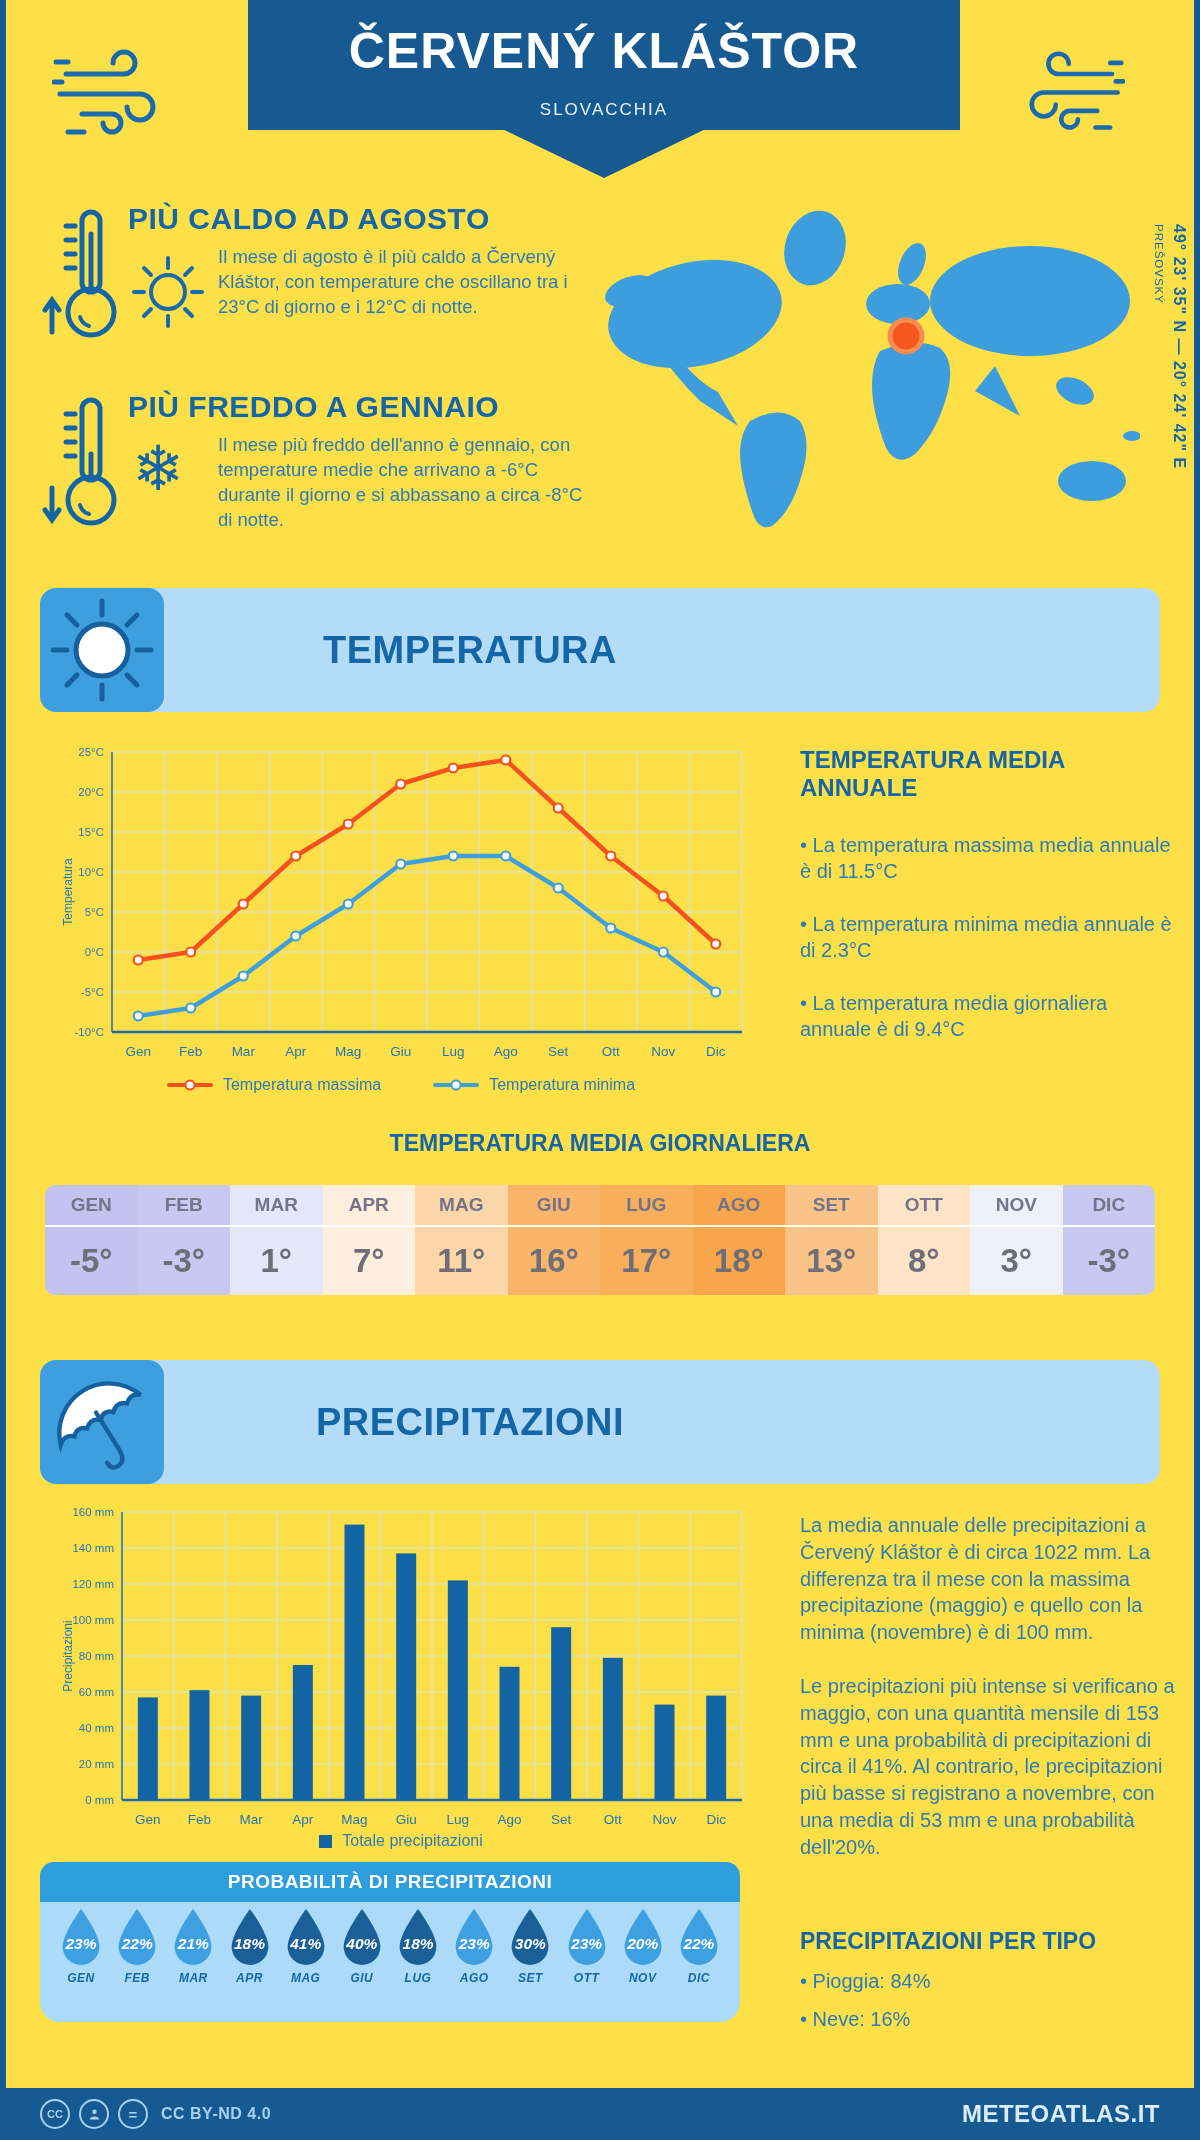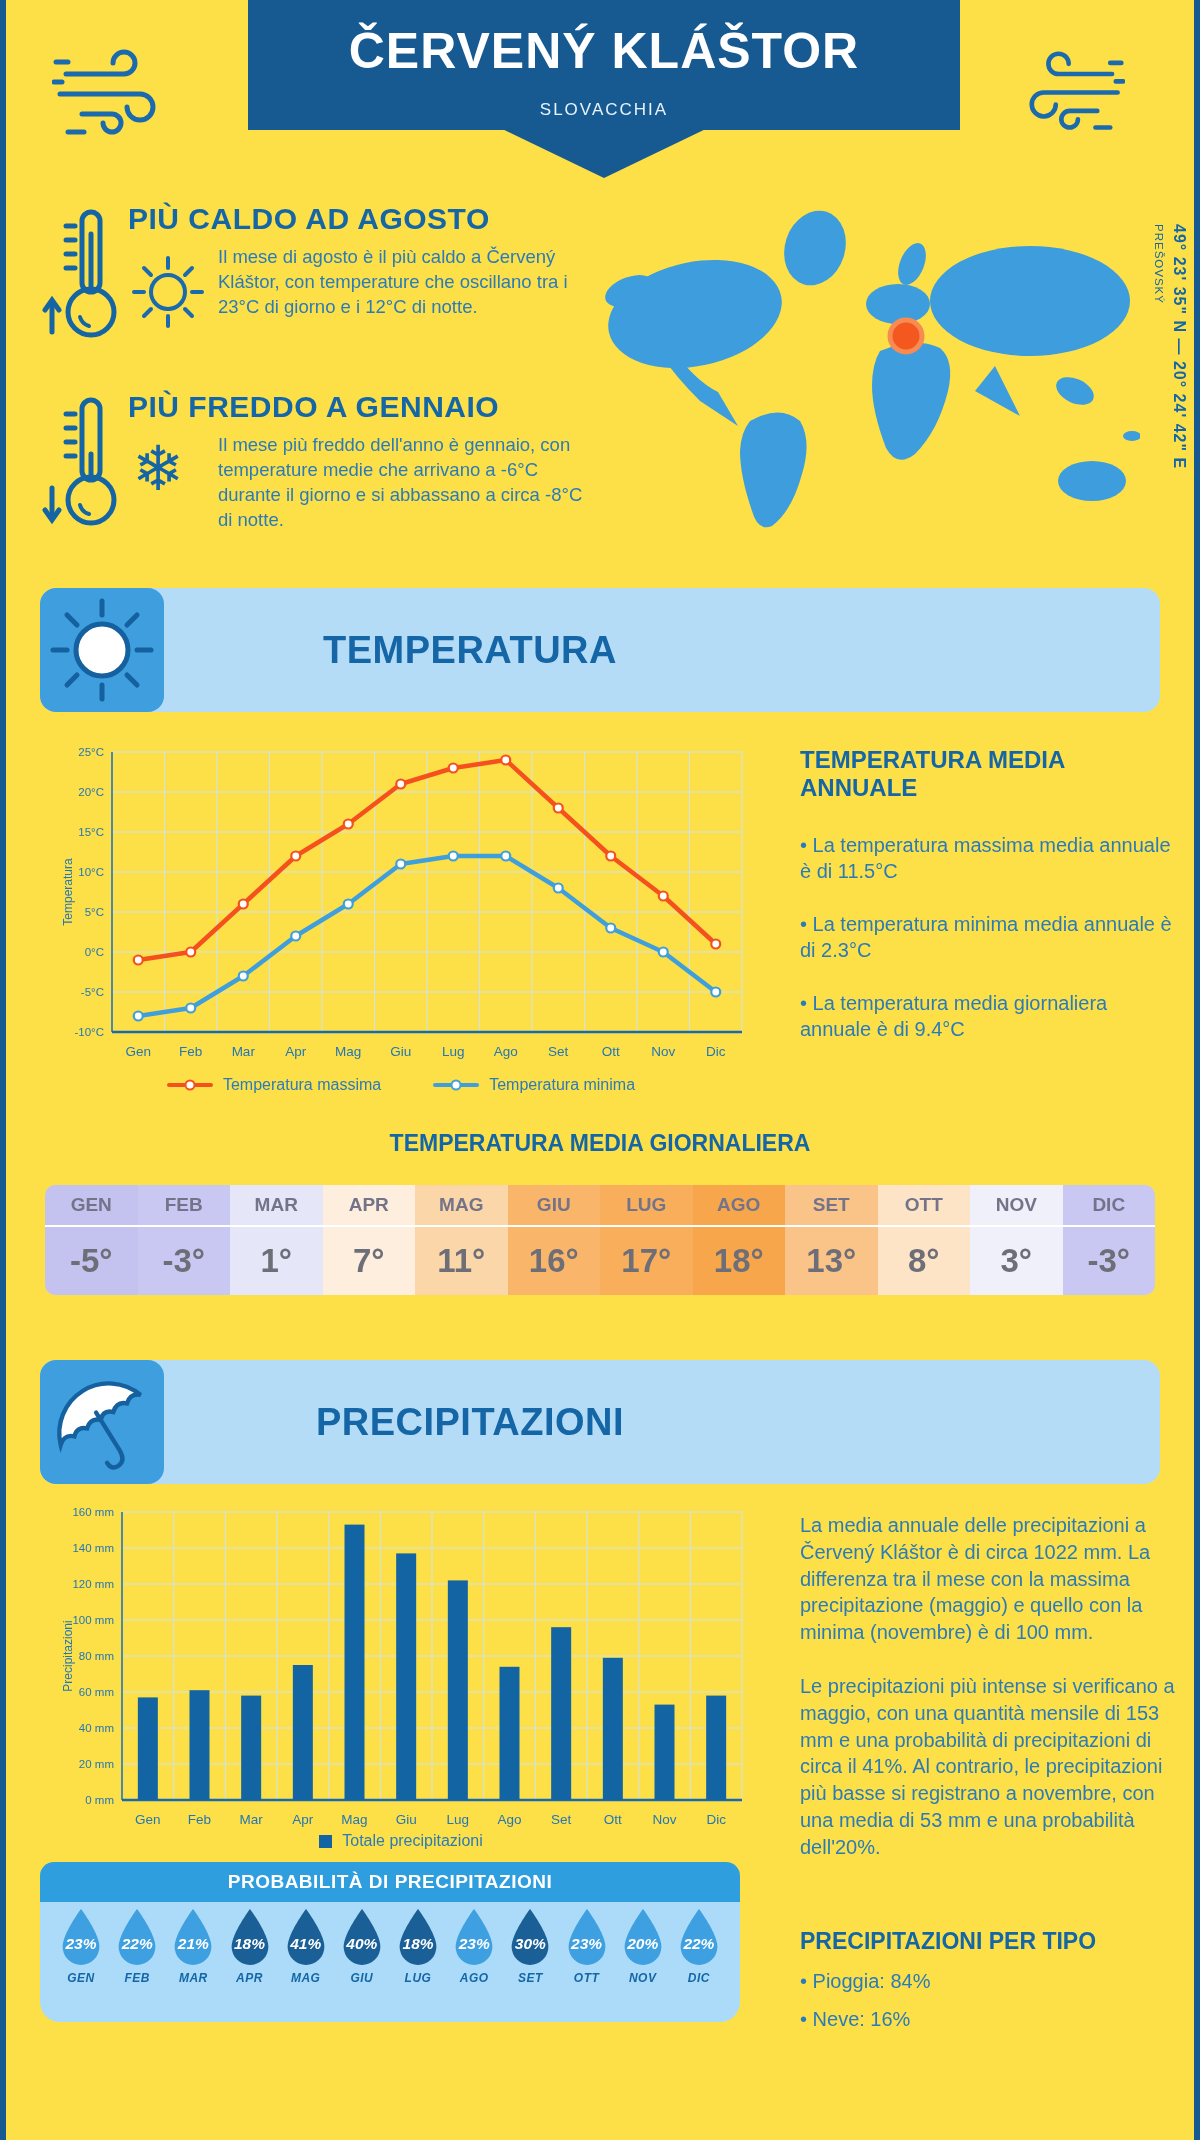--- a/index.html
+++ b/index.html
@@ -464,13 +464,27 @@
           </svg><div class="dpct">22%</div><div class="dmon">DIC</div></div>
       </div>
   </div>
 
   <div class="types">
     <h3>PRECIPITAZIONI PER TIPO</h3>
     <div>Pioggia: 84%</div>
     <div>Neve: 16%</div>
   </div>
 
+  <div class="footer">
+    <div class="cc-icons">
+      <div class="cc-circle">CC</div>
+      <div class="cc-circle">
+        <svg viewBox="0 0 24 24" width="15" height="15">
+            <circle cx="12" cy="7.5" r="3.6" fill="#a5d2ef"></circle>
+            <path d="M4.5 20c0-6.5 15-6.5 15 0z" fill="#a5d2ef"></path>
+          </svg>
+      </div>
+      <div class="cc-circle" style="font-size:15px">=</div>
+    </div>
+    <div class="cc-label">CC BY-ND 4.0</div>
+    <div class="brand">METEOATLAS.IT</div>
+  </div>
 </div>
 
 </body></html>

